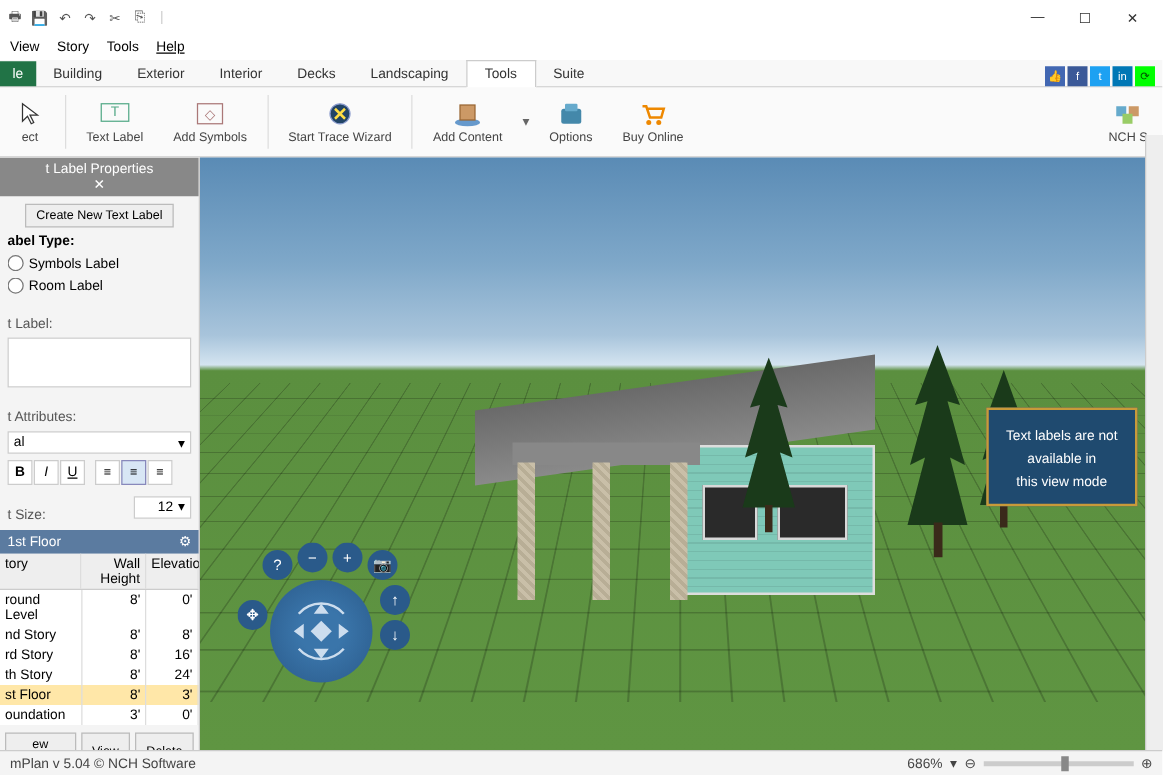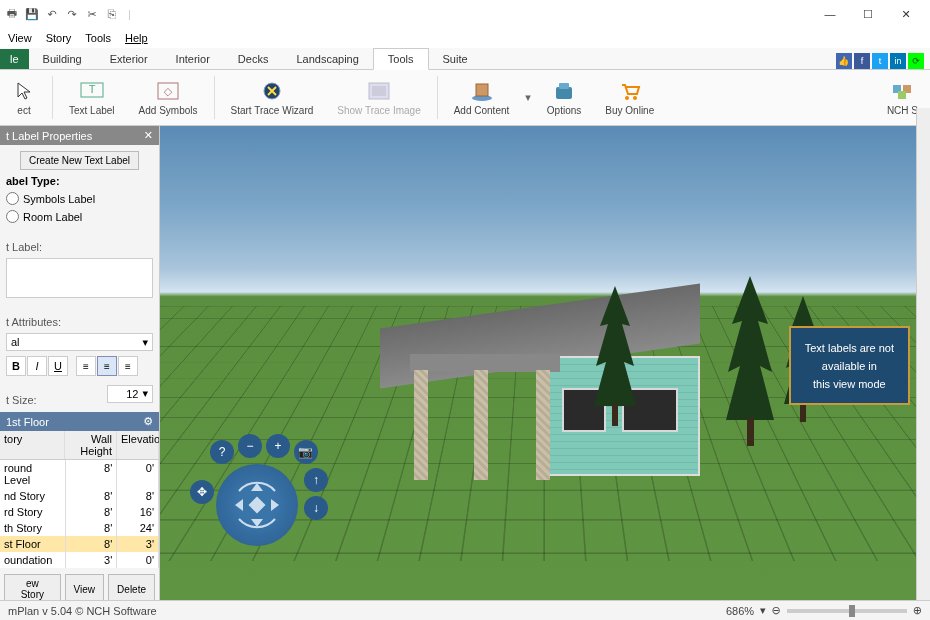--- a/index.html
+++ b/index.html
@@ -20,21 +20,21 @@
 .social { margin-left:auto; display:flex; gap:2px; padding-right:6px; }
 .social span { width:16px; height:16px; background:#4267B2; color:#fff; display:flex; align-items:center; justify-content:center; font-size:9px; cursor:pointer; }
 .ribbon { height:56px; display:flex; border-bottom:1px solid #ccc; background:#fafafa; }
 .rib-item { display:flex; flex-direction:column; align-items:center; justify-content:center; padding:4px 12px; cursor:pointer; gap:2px; }
 .rib-icon { width:24px; height:24px; display:flex; align-items:center; justify-content:center; }
 .rib-item span.lbl { font-size:10px; color:#444; white-space:nowrap; }
 .rib-item.disabled span.lbl { color:#aaa; }
 .rib-sep { width:1px; background:#ddd; margin:6px 4px; }
 .main { display:flex; height:474px; }
 .sidebar { width:160px; background:#f4f4f4; display:flex; flex-direction:column; border-right:1px solid #ccc; overflow:hidden; }
-.panel-hdr { background:#888; color:#fff; padding:3px 6px; font-size:10px; display:flex; justify-content:space-between; align-items:center; }
+.panel-hdr { background:#888; color:#fff; padding:3px 6px; font-size:10px; display:flex; justify-content:space-between; align-items:center;flex-direction:column; }
 .panel-body { padding:6px; display:flex; flex-direction:column; gap:5px; font-size:10px; }
 .btn-grey { background:#eee; border:1px solid #bbb; padding:3px 8px; cursor:pointer; font-size:10px; }
 .radio-row { display:flex; align-items:center; gap:4px; }
 .field-lbl { color:#555;margin-top:13px; }
 .textbox { background:#fff; border:1px solid #ccc; height:40px; }
 .select { background:#fff; border:1px solid #ccc; height:18px; display:flex; align-items:center; justify-content:space-between; padding:0 4px; cursor:pointer; }
 .fmt-row { display:flex; gap:1px; }
 .fmt-btn { width:20px; height:20px; border:1px solid #ccc; background:#fff; display:flex; align-items:center; justify-content:center; cursor:pointer; font-size:10px; }
 .fmt-btn.sel { background:#d8e6f5; border-color:#88b; }
 .size-row { display:flex; align-items:center; gap:4px; }
@@ -147,29 +147,20 @@
   <div class="rib-sep"></div>
   <div class="rib-item">
     <div class="rib-icon">
         <svg width="22" height="22">
           <circle cx="11" cy="11" r="8" fill="#246" stroke="#89c"></circle>
           <path d="M7 7l8 8M7 15l8-8" stroke="#fd4" stroke-width="2"></path>
         </svg>
       </div>
     <span class="lbl">Start Trace Wizard</span>
   </div>
-  <div class="rib-item disabled">
-    <div class="rib-icon">
-        <svg width="22" height="18">
-          <rect x="1" y="1" width="20" height="16" fill="#dde" stroke="#bbc"></rect>
-          <rect x="4" y="4" width="14" height="10" fill="#ccd"></rect>
-        </svg>
-      </div>
-    <span class="lbl">Show Trace Image</span>
-  </div>
   <div class="rib-sep"></div>
   <div class="rib-item">
     <div class="rib-icon">
         <svg width="24" height="22">
           <ellipse cx="12" cy="18" rx="10" ry="3" fill="#69c"></ellipse>
           <rect x="6" y="4" width="12" height="12" fill="#c96" stroke="#963"></rect>
         </svg>
       </div>
     <span class="lbl">Add Content</span>
   </div>

